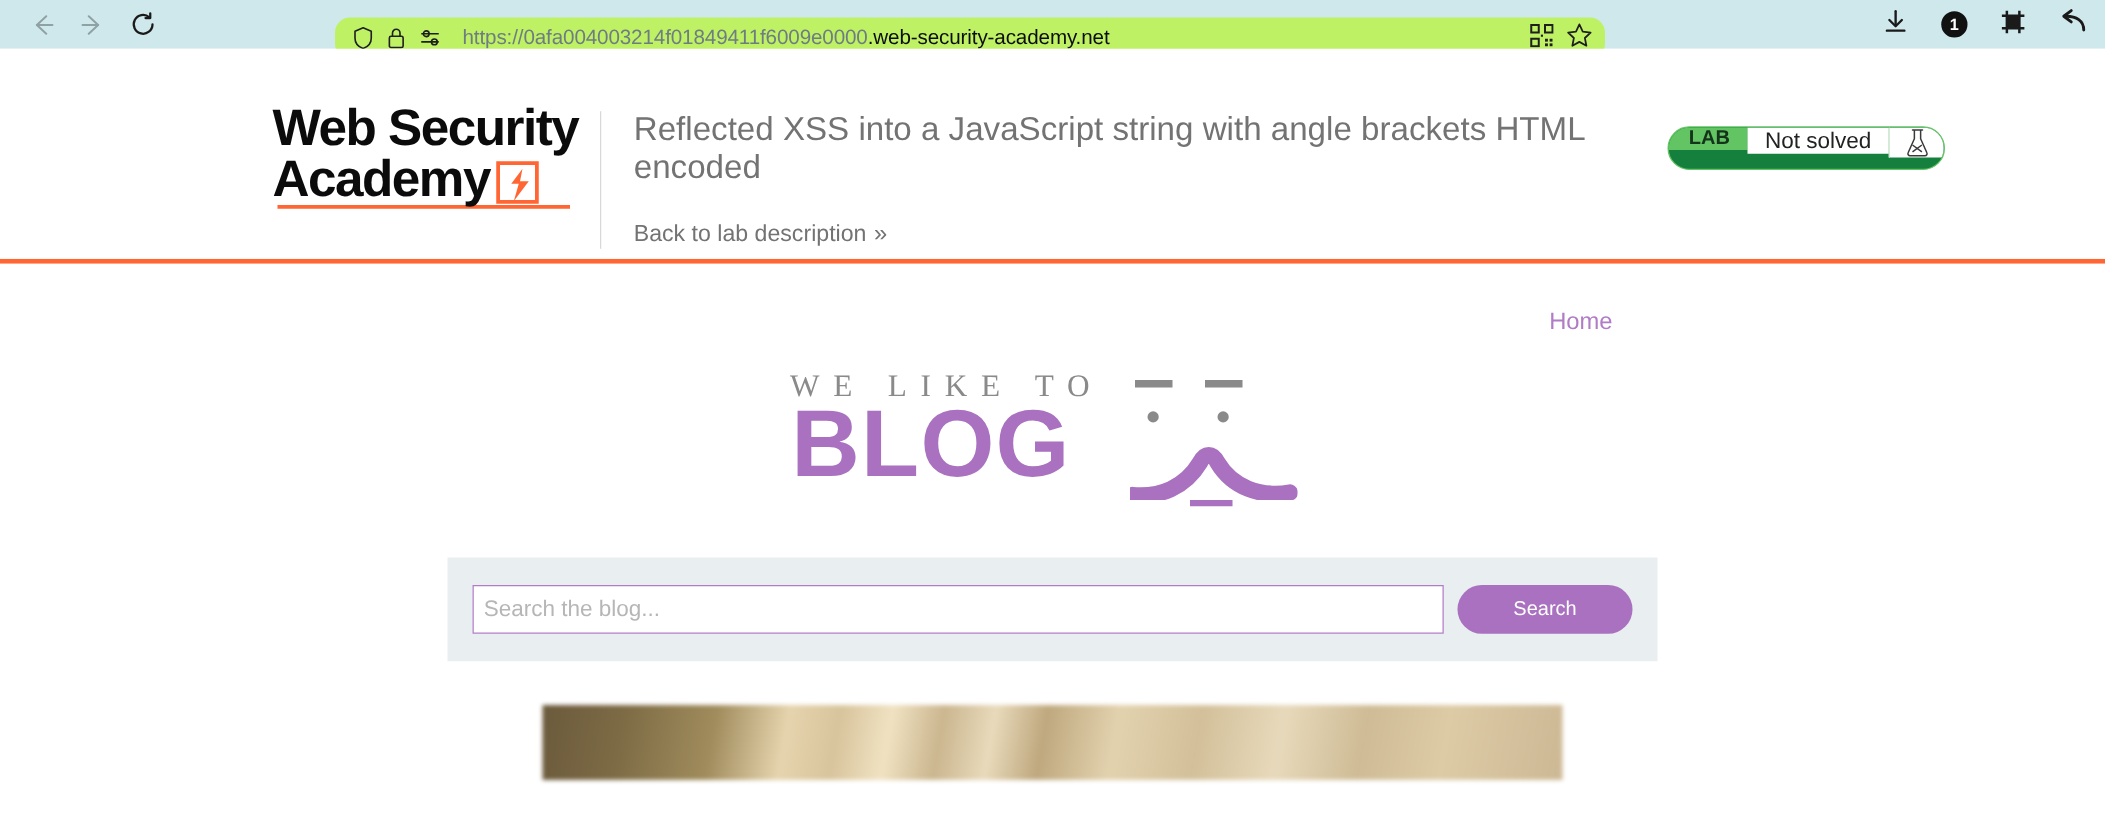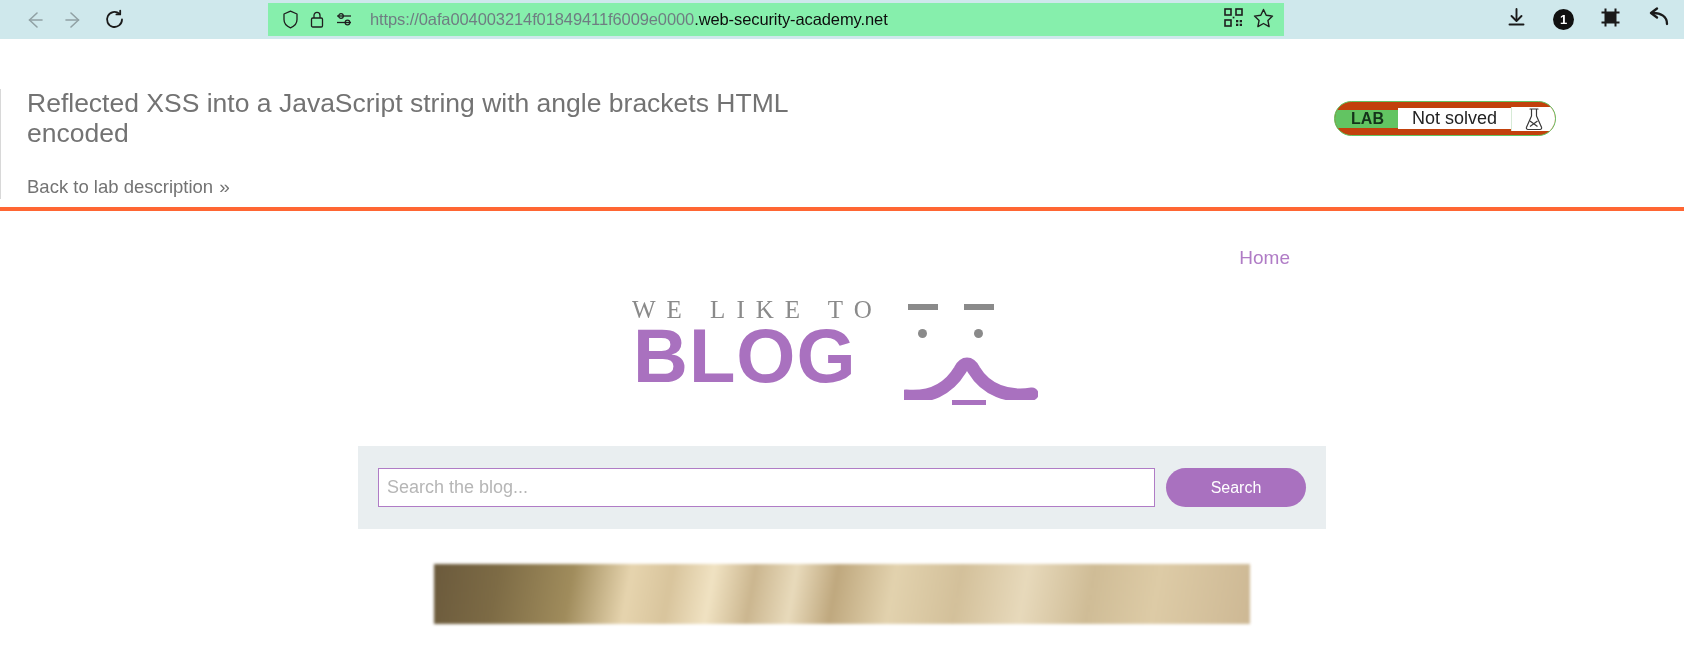--- a/index.html
+++ b/index.html
@@ -24,25 +24,25 @@
     width: 40px; height: 30px;
     display: flex; align-items: center; justify-content: center;
     cursor: pointer;
   }
   .nav-btn svg { display: block; }
   .nav-disabled { opacity: 0.42; }
 
   #url-bar {
     position: absolute;
     left: 268px;
-    top: 3px;
+    top: 14px;
     width: 1016px;
     height: 33px;
-    background: #86efac;
-    border-radius: 0;
+    background: #bef264;
+    border-radius: 12px;
     display: flex;
     align-items: center;
     padding: 0 10px;
   }
   .urlbar-icon {
     width: 24px; height: 22px;
     display: flex; align-items: center; justify-content: center;
     flex: 0 0 auto;
     margin-right: 3px;
   }
@@ -138,26 +138,26 @@
     text-decoration: none;
     cursor: pointer;
   }
   #back-link .chev { font-size: 19px; margin-left: 6px; letter-spacing: -2px;}
 
   #lab-status {
     position: absolute;
     right: 128px;
     top: 62px;
     display: flex;
-    align-items: center;
+    align-items: flex-start;
     height: 35px;
     border-radius: 18px;
     overflow: hidden;
     border: 1px solid #62c462;
-    background: #c2410c;
+    background: #15803d;
   }
   #lab-status-tag {
     background: #62c462;
     color: #14331a;
     font-size: 16px;
     font-weight: bold;
     display: flex; align-items: center;
     padding: 0 14px 0 16px;
   }
   #lab-status-text {
@@ -407,20 +407,31 @@
       <svg width="23" height="21" viewBox="0 0 23 21">
         <path d="M20 17 C20 9.5 14 6 6 6" fill="none" stroke="#1a1a1a" stroke-width="2.3" stroke-linecap="round"></path>
         <path d="M10 1.5 L4 6 L10 10.5" fill="none" stroke="#1a1a1a" stroke-width="2.3" stroke-linecap="round" stroke-linejoin="round"></path>
       </svg>
     </span>
   </div>
 </div>
 
 <div id="lab-header">
 
+  <div id="logo-block">
+    <div id="logo-line1">Web Security</div>
+    <div id="logo-line2">
+      <span>Academy</span><span id="logo-bolt">
+        <svg width="22" height="28" viewBox="0 0 22 28">
+          <path d="M13 1 L4 13 L10 13 L6 27 L18 11 L11 11 Z" fill="#ff6633"></path>
+        </svg>
+      </span>
+    </div>
+    <div id="logo-underline"></div>
+  </div>
 
   <div id="lab-title-wrap">
     <h1 id="lab-title">Reflected XSS into a JavaScript string with angle brackets HTML encoded</h1>
     <a id="back-link">
       <span>Back to lab description</span><span class="chev">»</span>
     </a>
   </div>
 
   <div id="lab-status">
     <div id="lab-status-tag">LAB</div>

